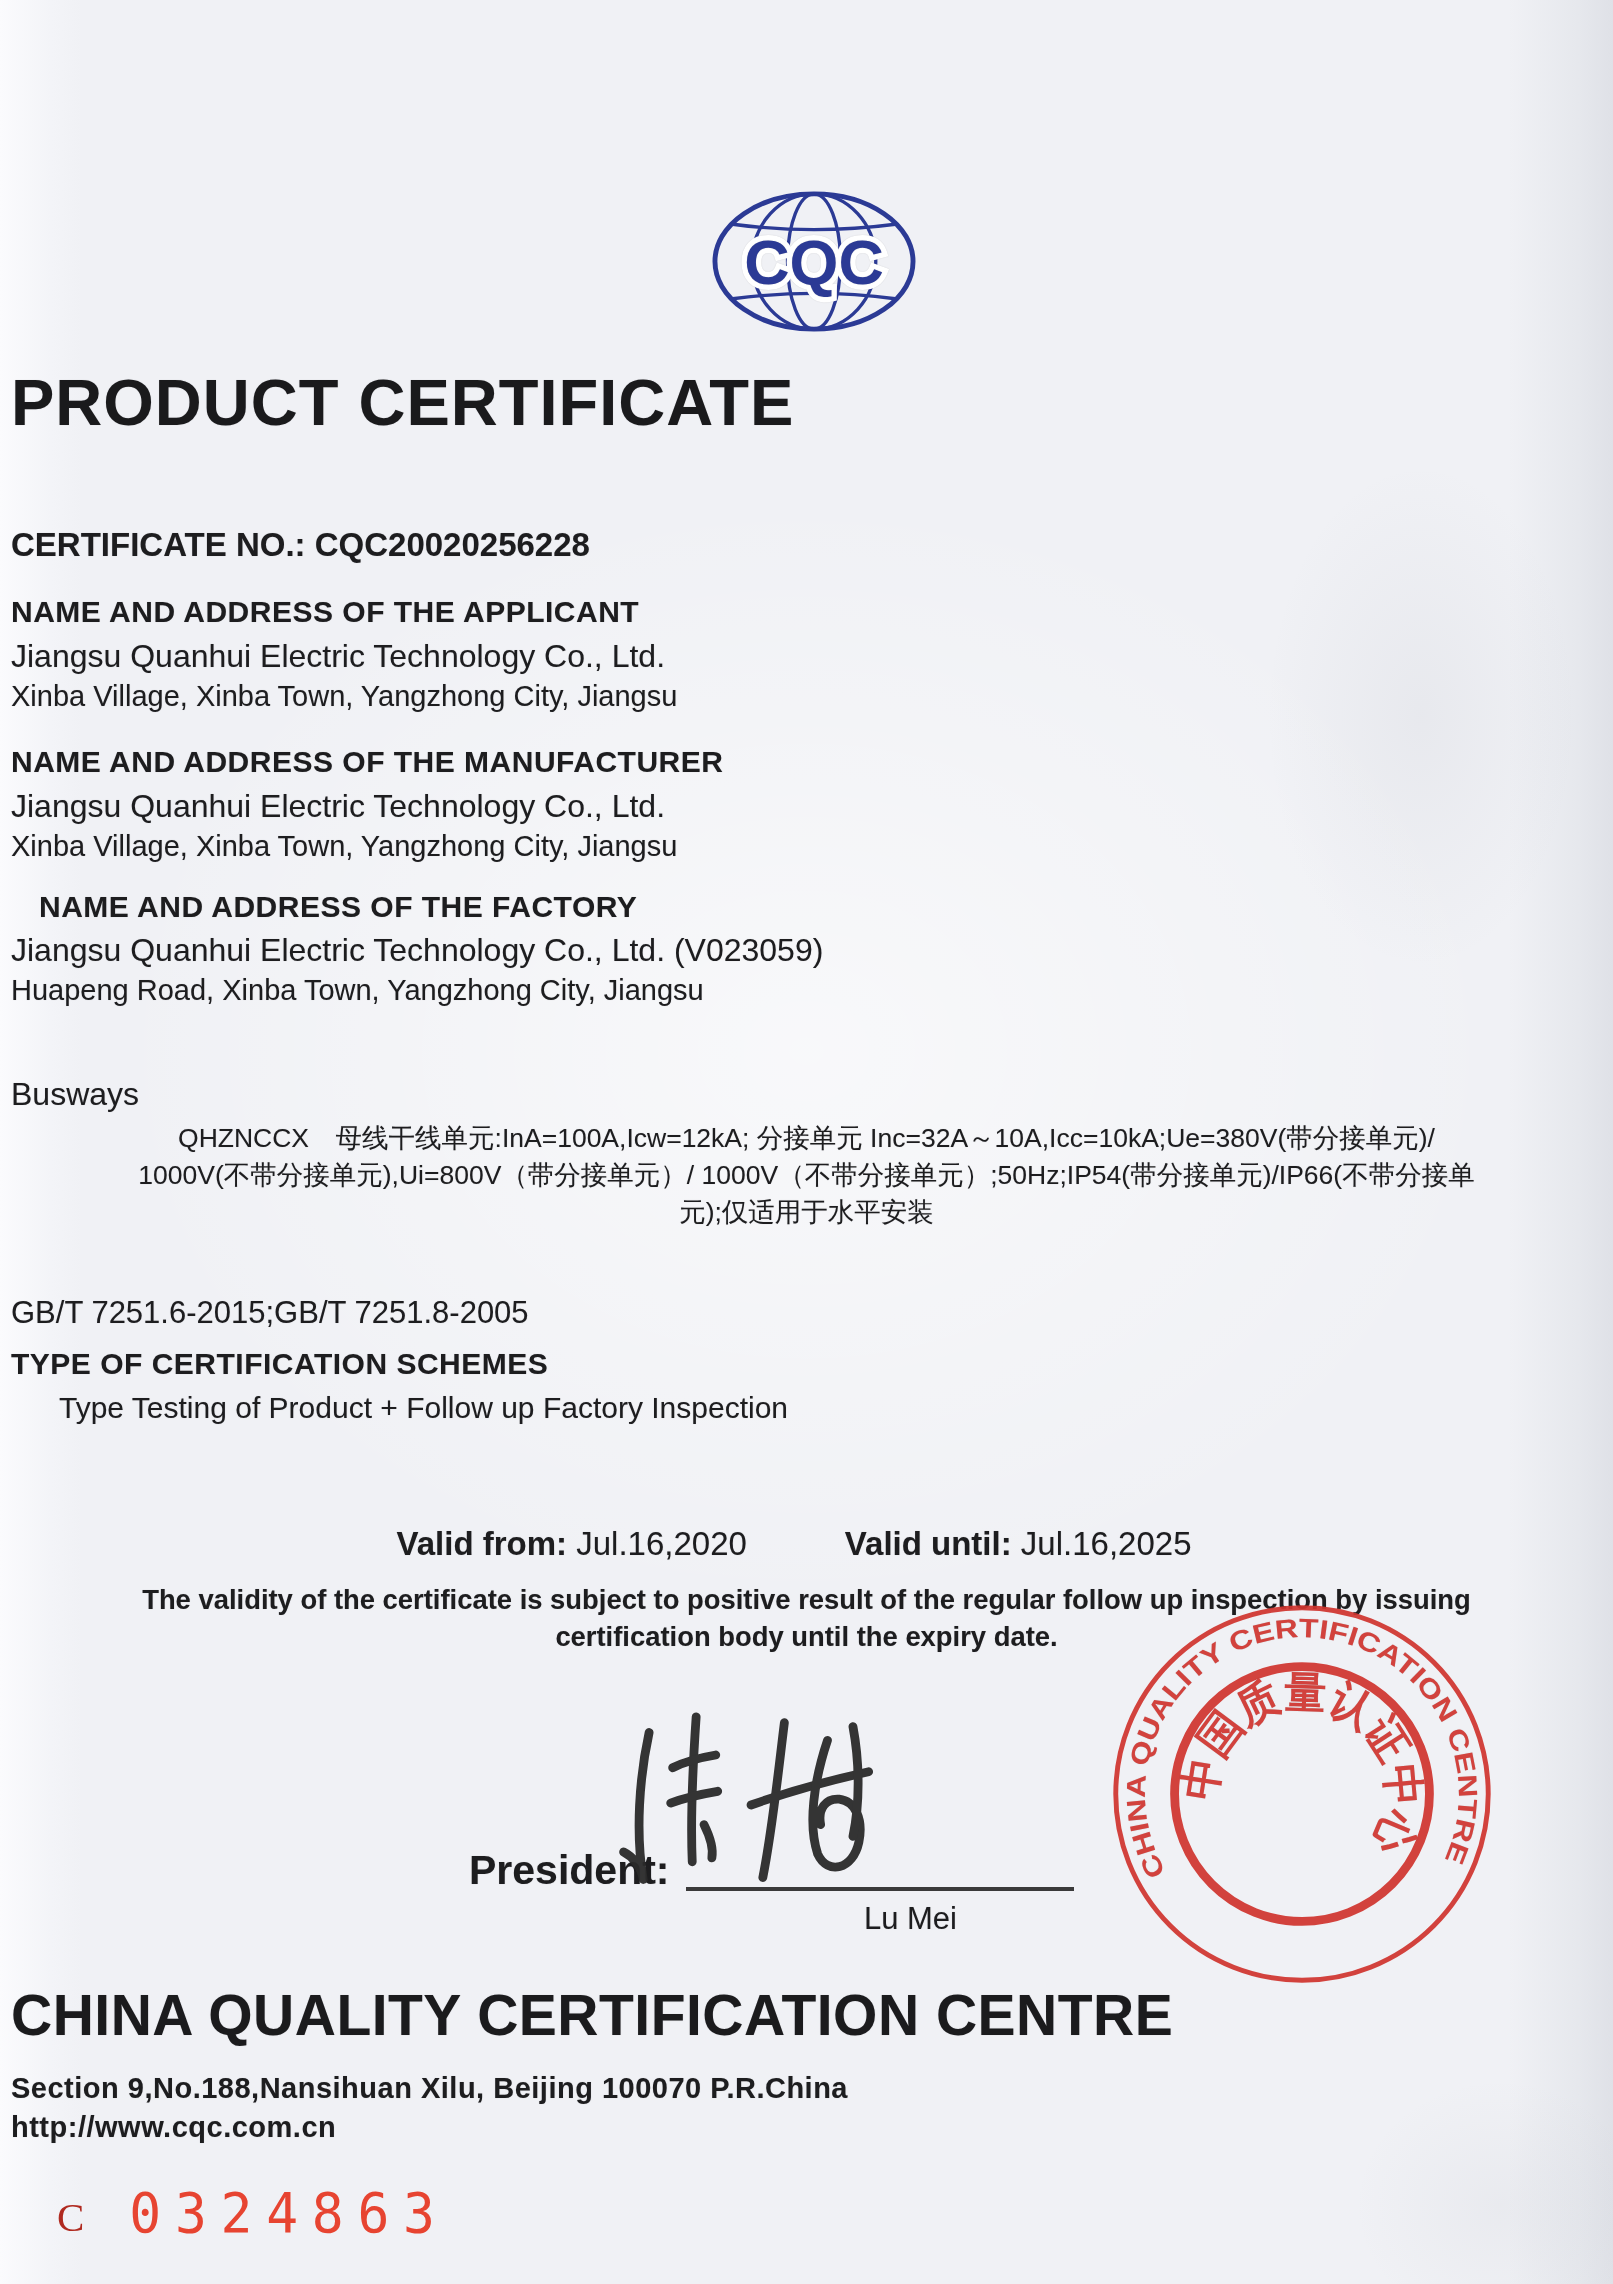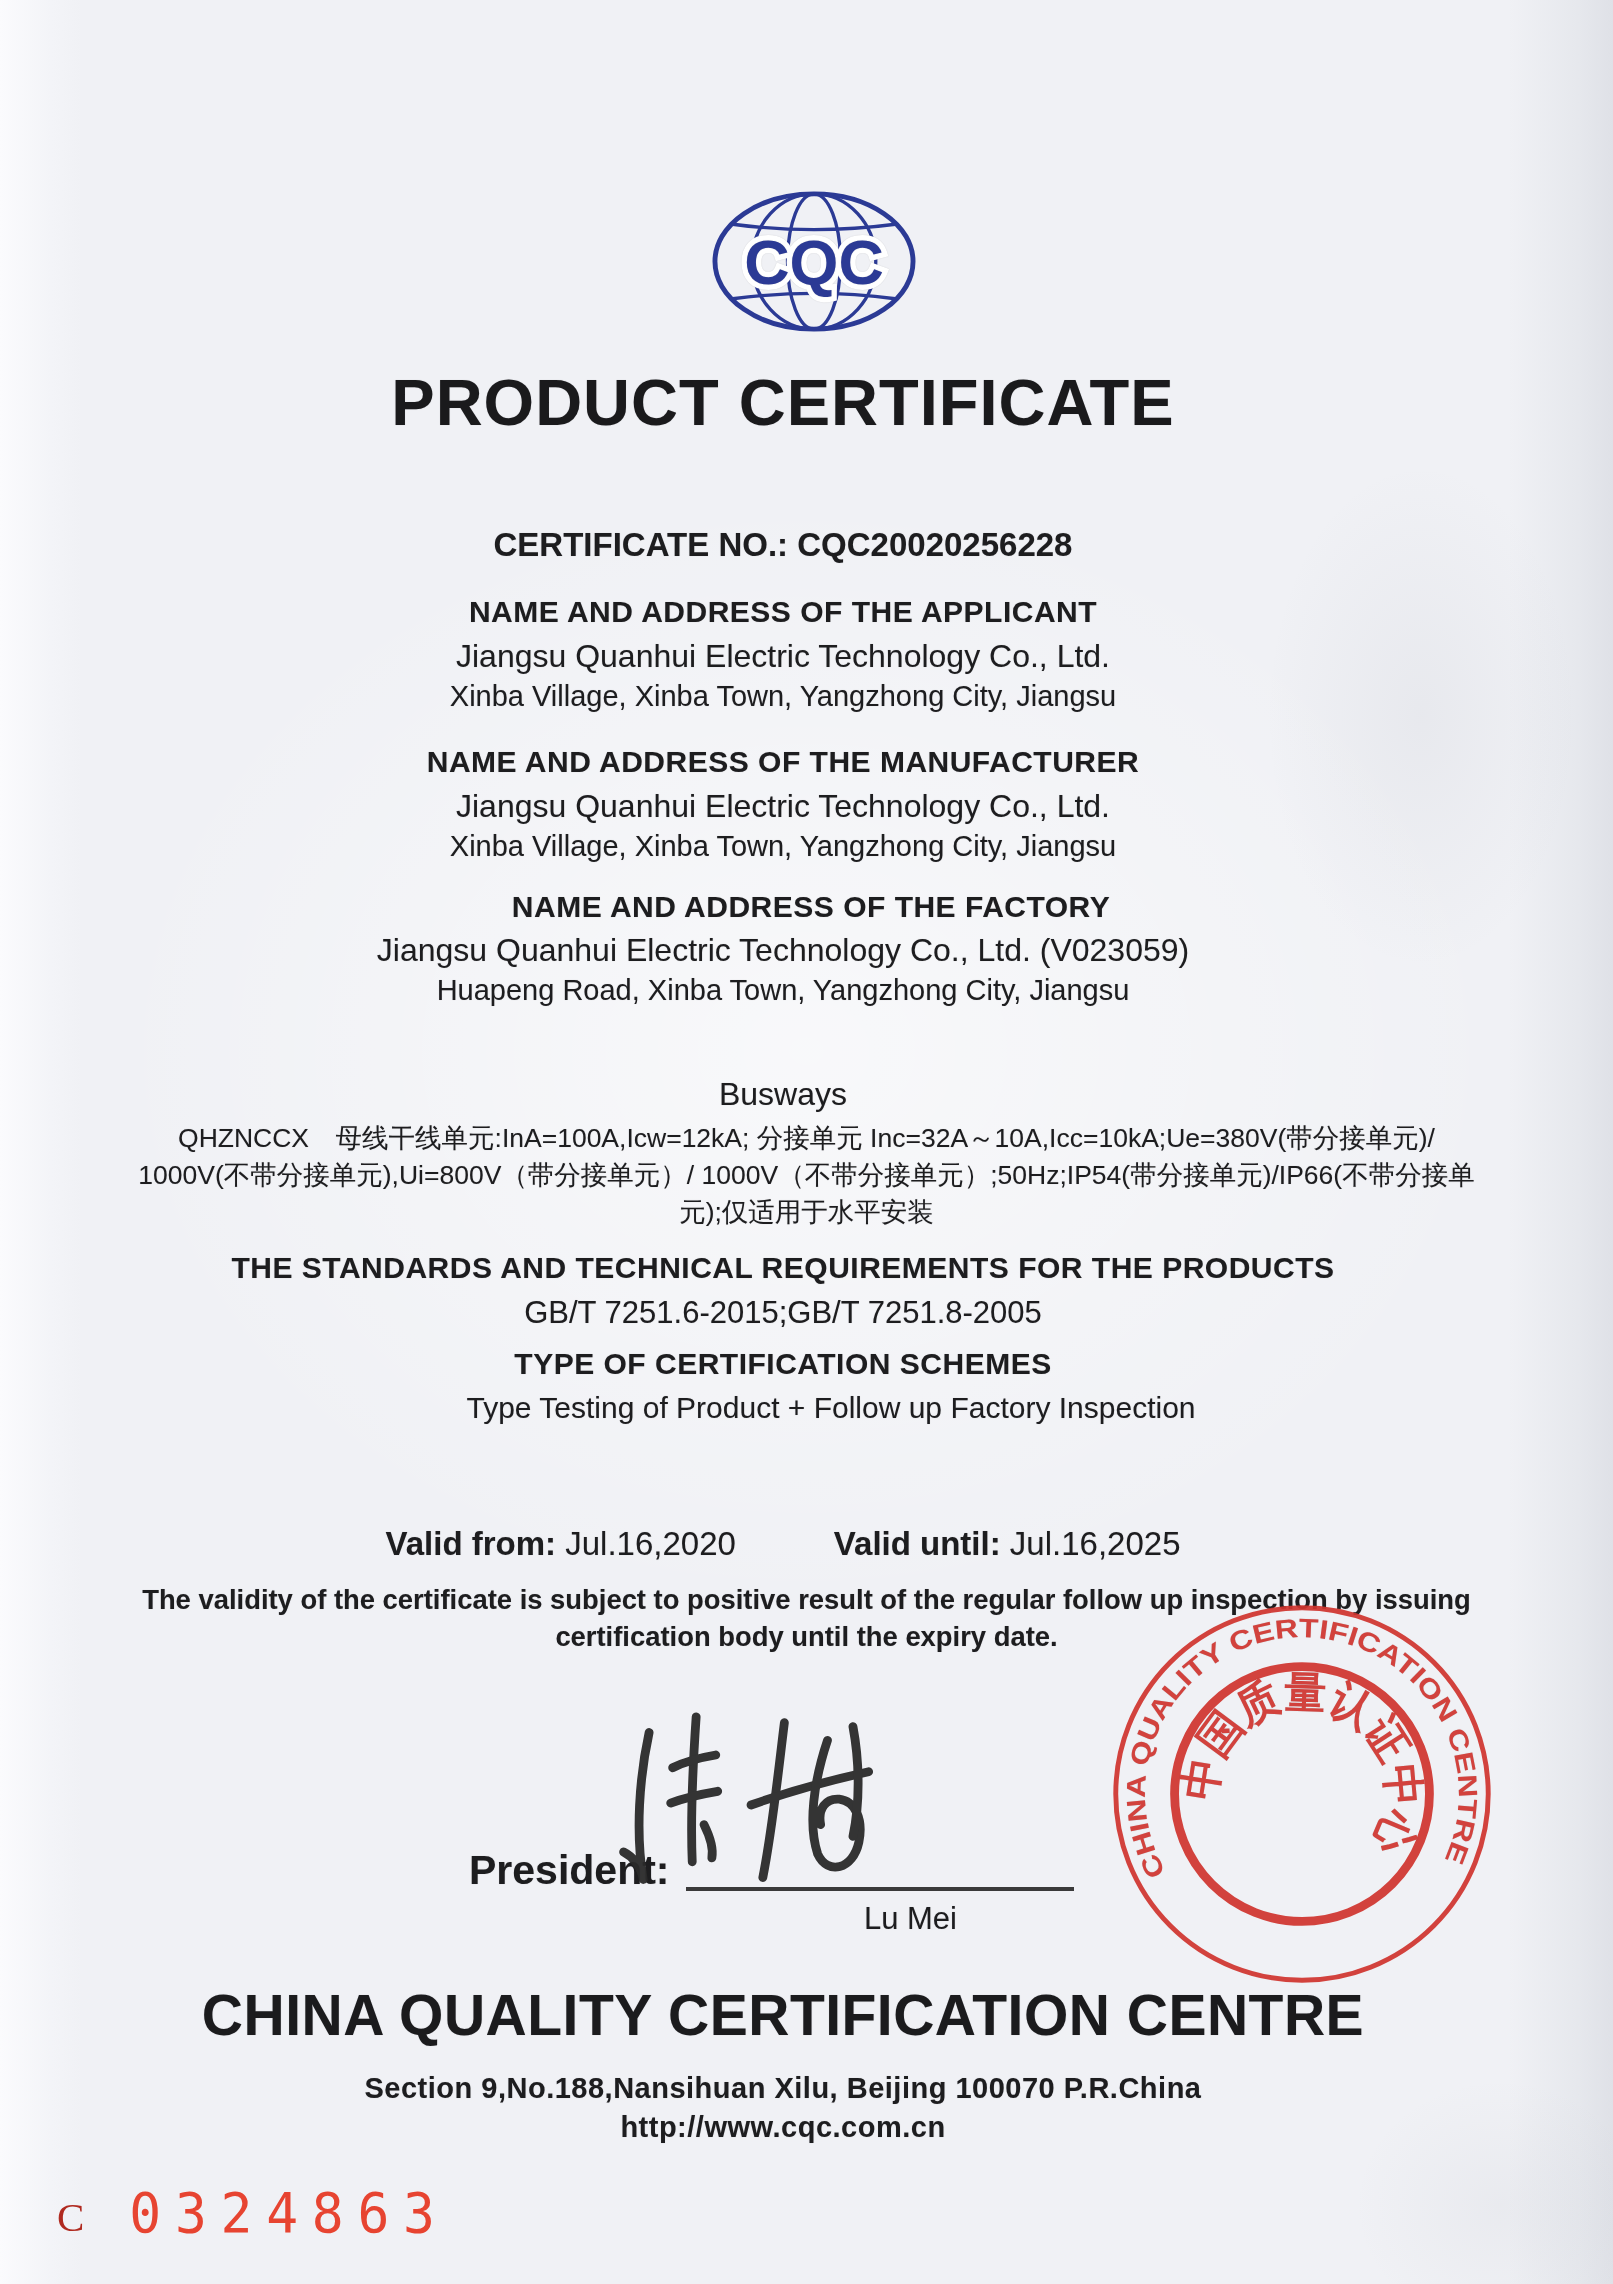--- a/index.html
+++ b/index.html
@@ -8,21 +8,21 @@
     width:1613px; height:2285px;
     overflow:hidden;
     font-family:"Liberation Sans", sans-serif;
     color:#1d1d1f;
     background:
       radial-gradient(ellipse 980px 784px at 50% 46%, rgba(255,255,255,.55), rgba(255,255,255,0) 72%),
       linear-gradient(90deg, #fbfbfd 0px, #f3f4f8 51px, #f0f1f5 82px, #f0f1f5 1509px, #e6e8ed 1578px, #dfe1e7 1613px);
   }
   .page * { text-shadow: 0 0 1px rgba(30,30,40,.22); }
   .abs { position:absolute; }
-  .c { position:absolute; left:0; width:1566px; text-align:center; }
+  .c { position:absolute; left:11px; width:1566px; }
   .smudge { position:absolute; border-radius:50%; pointer-events:none; }
   .smudge.s1 { left:1264px; top:461px; width:314px; height:510px;
     background:radial-gradient(ellipse at center, rgba(120,125,140,.07), rgba(120,125,140,0) 70%); }
   .smudge.s2 { left:1353px; top:2078px; width:294px; height:255px;
     background:radial-gradient(ellipse at center, rgba(120,125,140,.06), rgba(120,125,140,0) 70%); }
 
   .title { top:365px; font-size:65px; font-weight:bold; letter-spacing:1px; color:#1a1a1c; }
   .certno { top:526px; font-size:33px; font-weight:bold; }
 
   .sec-heading { font-size:30px; font-weight:bold; letter-spacing:0.5px; }
@@ -104,21 +104,20 @@
   <div class="c sec-name  n-manuf">Jiangsu Quanhui Electric Technology Co., Ltd.</div>
   <div class="c sec-addr  a-manuf">Xinba Village, Xinba Town, Yangzhong City, Jiangsu</div>
 
   <div class="c sec-heading h-factory">NAME AND ADDRESS OF THE FACTORY</div>
   <div class="c sec-name  n-factory">Jiangsu Quanhui Electric Technology Co., Ltd. (V023059)</div>
   <div class="c sec-addr  a-factory">Huapeng Road, Xinba Town, Yangzhong City, Jiangsu</div>
 
   <div class="c n-product">Busways</div>
   <div class="spec abs">QHZNCCX　母线干线单元:InA=100A,Icw=12kA; 分接单元 Inc=32A～10A,Icc=10kA;Ue=380V(带分接单元)/ 1000V(不带分接单元),Ui=800V（带分接单元）/ 1000V（不带分接单元）;50Hz;IP54(带分接单元)/IP66(不带分接单元);仅适用于水平安装</div>
 
-  <div class="c sec-heading h-standards">THE STANDARDS AND TECHNICAL REQUIREMENTS FOR THE PRODUCTS</div>
   <div class="c v-standards">GB/T 7251.6-2015;GB/T 7251.8-2005</div>
 
   <div class="c sec-heading h-schemes">TYPE OF CERTIFICATION SCHEMES</div>
   <div class="c v-schemes">Type Testing of Product + Follow up Factory Inspection</div>
 
 
   <div class="c validrow">
     <span>
       <b>Valid from:</b>
       <span class="date">Jul.16,2020</span>

